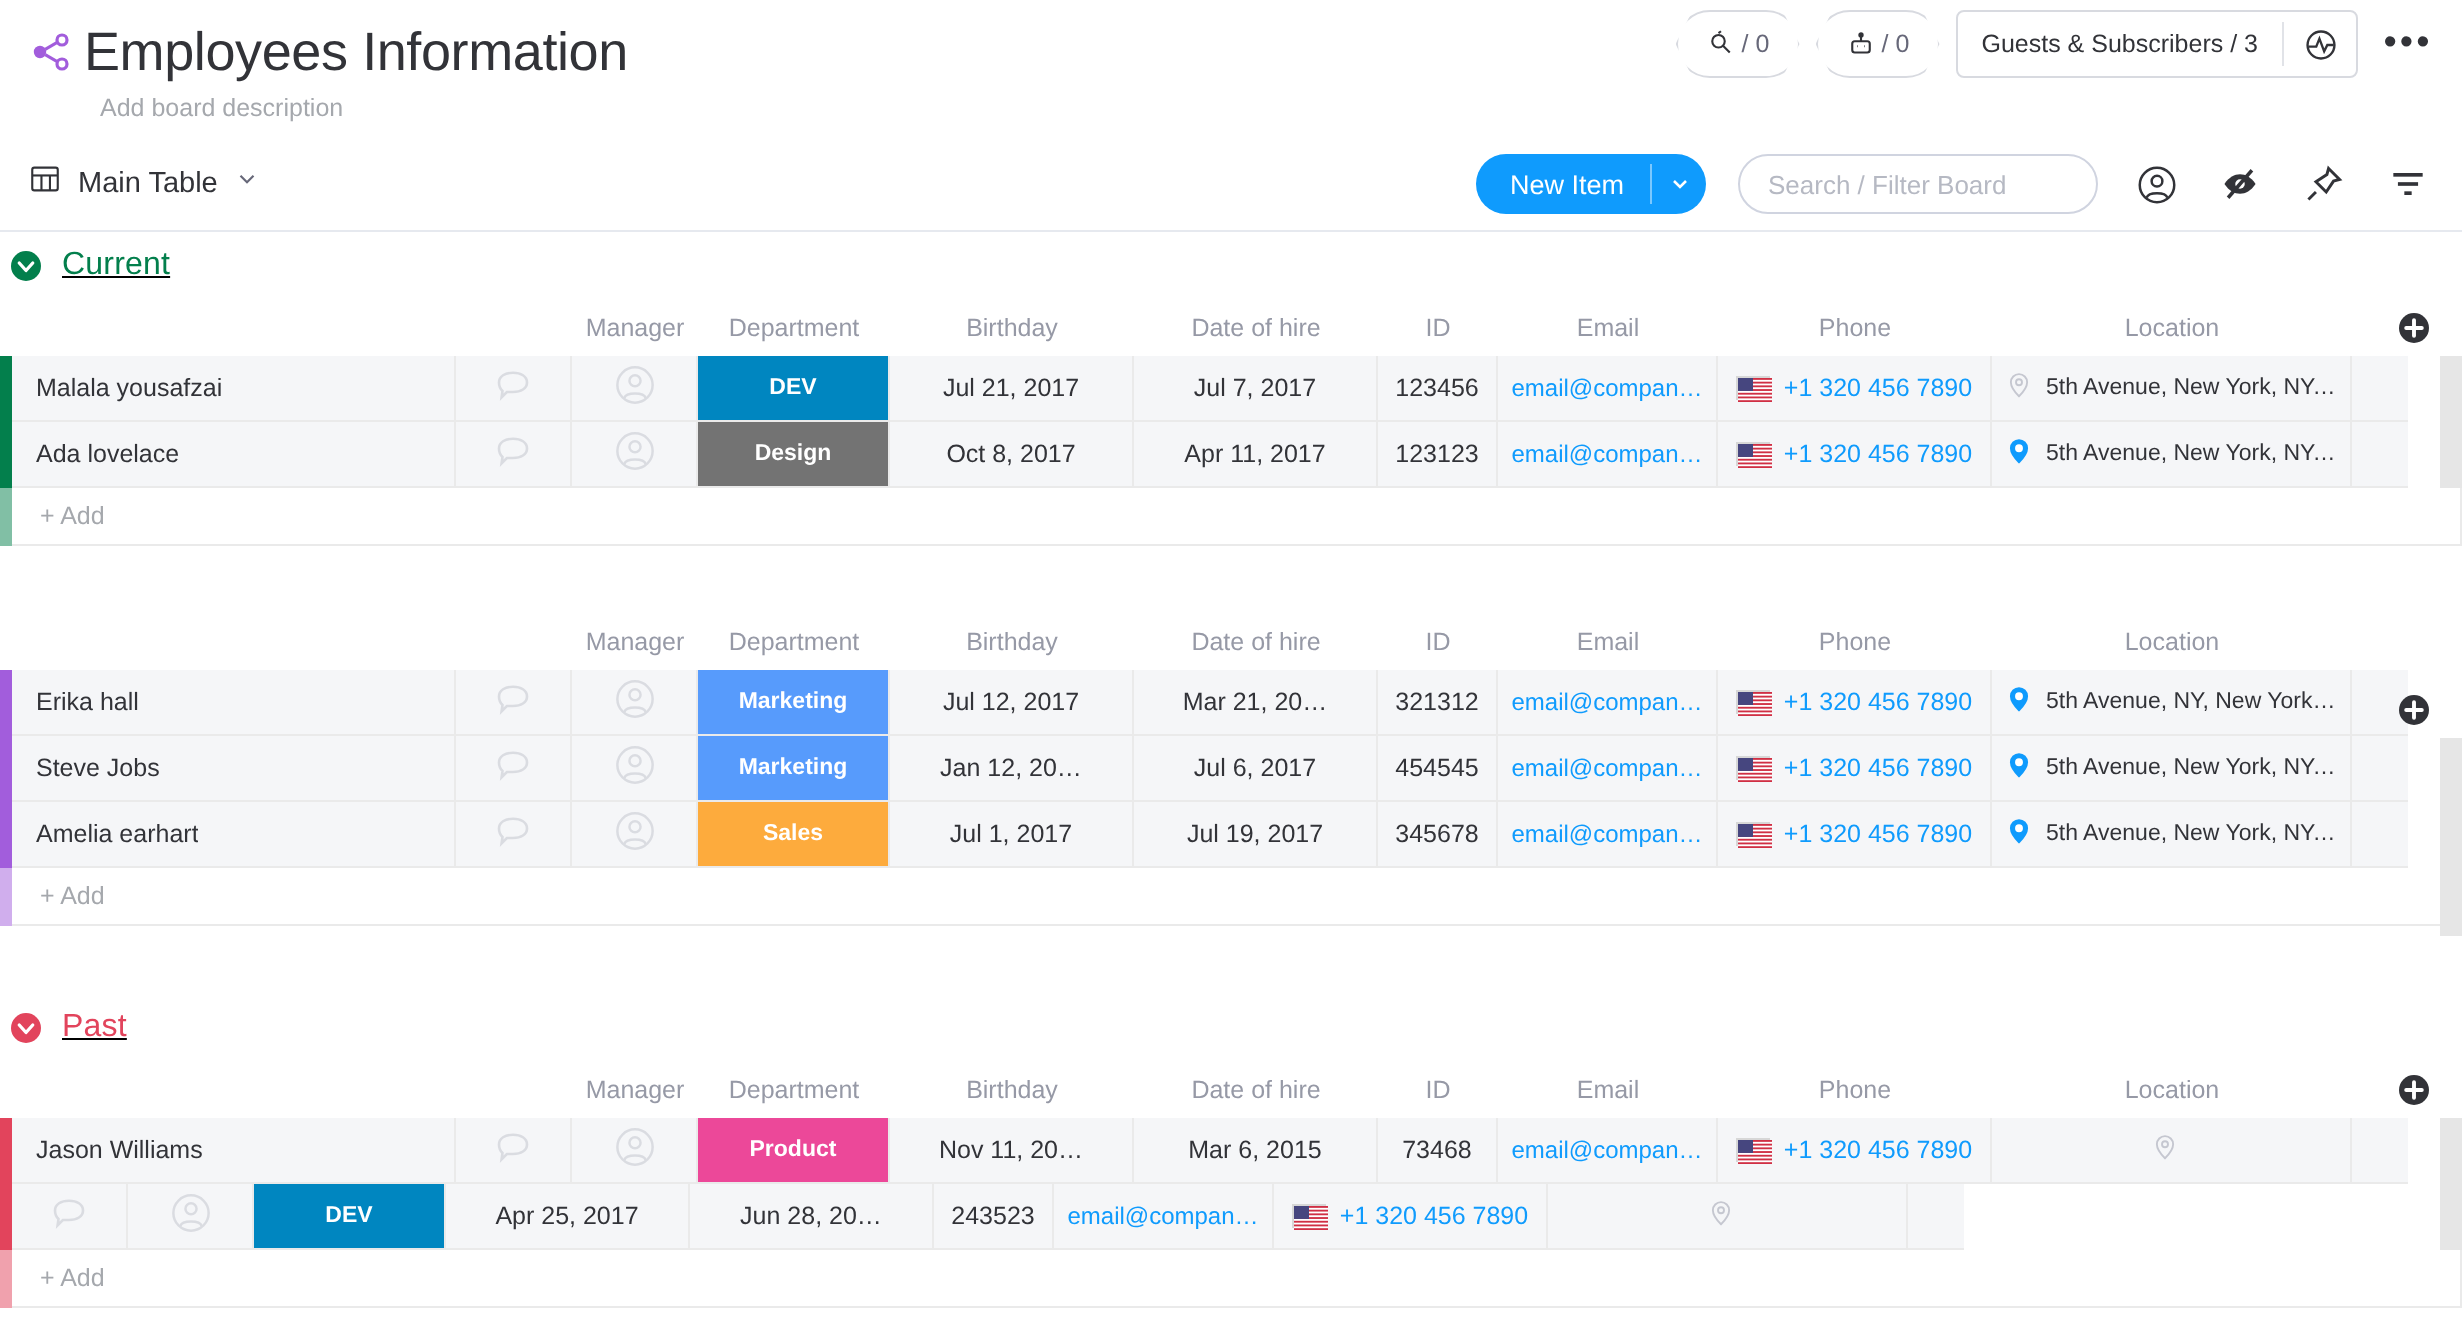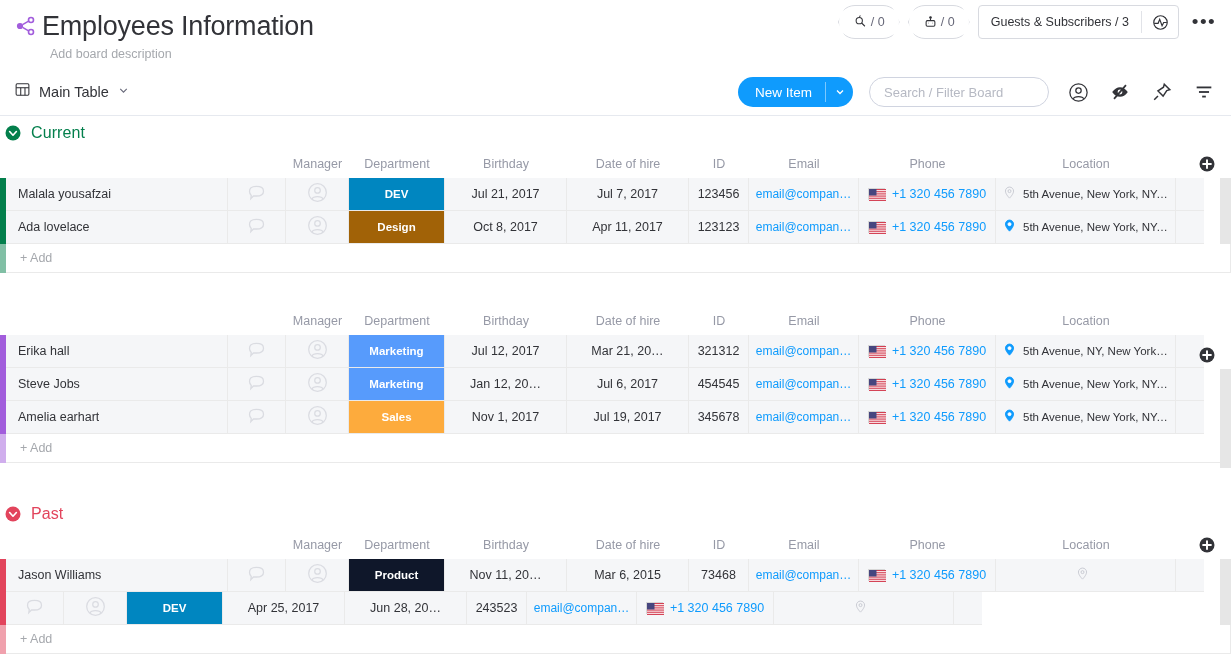--- a/index.html
+++ b/index.html
@@ -132,20 +132,21 @@
     height: 549px;
     overflow: hidden;
     background: #fff;
   }
   .group { position: relative; }
   .group-title-row {
     display: flex; align-items: center;
     height: 34px;
     padding-left: 4px;
     position: relative;
+    text-decoration: underline;
   }
   .collapse-icon { width: 18px; height: 18px; flex: none; margin-right: 9px; }
   .group-name {
     font-size: 16px;
     letter-spacing: .1px;
     white-space: nowrap;
   }
 
   
   .row {
@@ -440,21 +441,21 @@
           </div>
       <div class="cell c-manager">
             <span class="person-icon">
     <svg width="23" height="23" viewBox="0 0 24 24" fill="none" stroke="#c5c7d0" stroke-width="1.3">
       <circle cx="12" cy="12" r="9.2"></circle>
       <circle cx="12" cy="9.8" r="2.9"></circle>
       <path d="M6.4 18.8 C7.4 15.6 16.6 15.6 17.6 18.8"></path>
     </svg></span>
           </div>
       <div class="cell c-dept">
-        <span class="badge" style="background:#a16207">Design</span>
+        <span class="badge" style="background:#737373">Design</span>
       </div>
       <div class="cell c-birthday">Oct 8, 2017</div>
       <div class="cell c-hire">Apr 11, 2017</div>
       <div class="cell c-id">123123</div>
       <div class="cell c-email">
         <span class="email-link">email@compan…</span>
       </div>
       <div class="cell c-phone">
         <span class="flag">
     <svg width="17" height="12" viewBox="0 0 34 24">
@@ -634,21 +635,21 @@
             <span class="person-icon">
     <svg width="23" height="23" viewBox="0 0 24 24" fill="none" stroke="#c5c7d0" stroke-width="1.3">
       <circle cx="12" cy="12" r="9.2"></circle>
       <circle cx="12" cy="9.8" r="2.9"></circle>
       <path d="M6.4 18.8 C7.4 15.6 16.6 15.6 17.6 18.8"></path>
     </svg></span>
           </div>
       <div class="cell c-dept">
         <span class="badge" style="background:#fdab3d">Sales</span>
       </div>
-      <div class="cell c-birthday">Nov 1, 2017</div>
+      <div class="cell c-birthday">Jul 1, 2017</div>
       <div class="cell c-hire">Jul 19, 2017</div>
       <div class="cell c-id">345678</div>
       <div class="cell c-email">
         <span class="email-link">email@compan…</span>
       </div>
       <div class="cell c-phone">
         <span class="flag">
     <svg width="17" height="12" viewBox="0 0 34 24">
       <rect width="34" height="24" fill="#fff"></rect>
       <g fill="#d02f44">
@@ -722,21 +723,21 @@
           </div>
       <div class="cell c-manager">
             <span class="person-icon">
     <svg width="23" height="23" viewBox="0 0 24 24" fill="none" stroke="#c5c7d0" stroke-width="1.3">
       <circle cx="12" cy="12" r="9.2"></circle>
       <circle cx="12" cy="9.8" r="2.9"></circle>
       <path d="M6.4 18.8 C7.4 15.6 16.6 15.6 17.6 18.8"></path>
     </svg></span>
           </div>
       <div class="cell c-dept">
-        <span class="badge" style="background:#0f172a">Product</span>
+        <span class="badge" style="background:#ec4899">Product</span>
       </div>
       <div class="cell c-birthday">Nov 11, 20…</div>
       <div class="cell c-hire">Mar 6, 2015</div>
       <div class="cell c-id">73468</div>
       <div class="cell c-email">
         <span class="email-link">email@compan…</span>
       </div>
       <div class="cell c-phone">
         <span class="flag">
     <svg width="17" height="12" viewBox="0 0 34 24">

